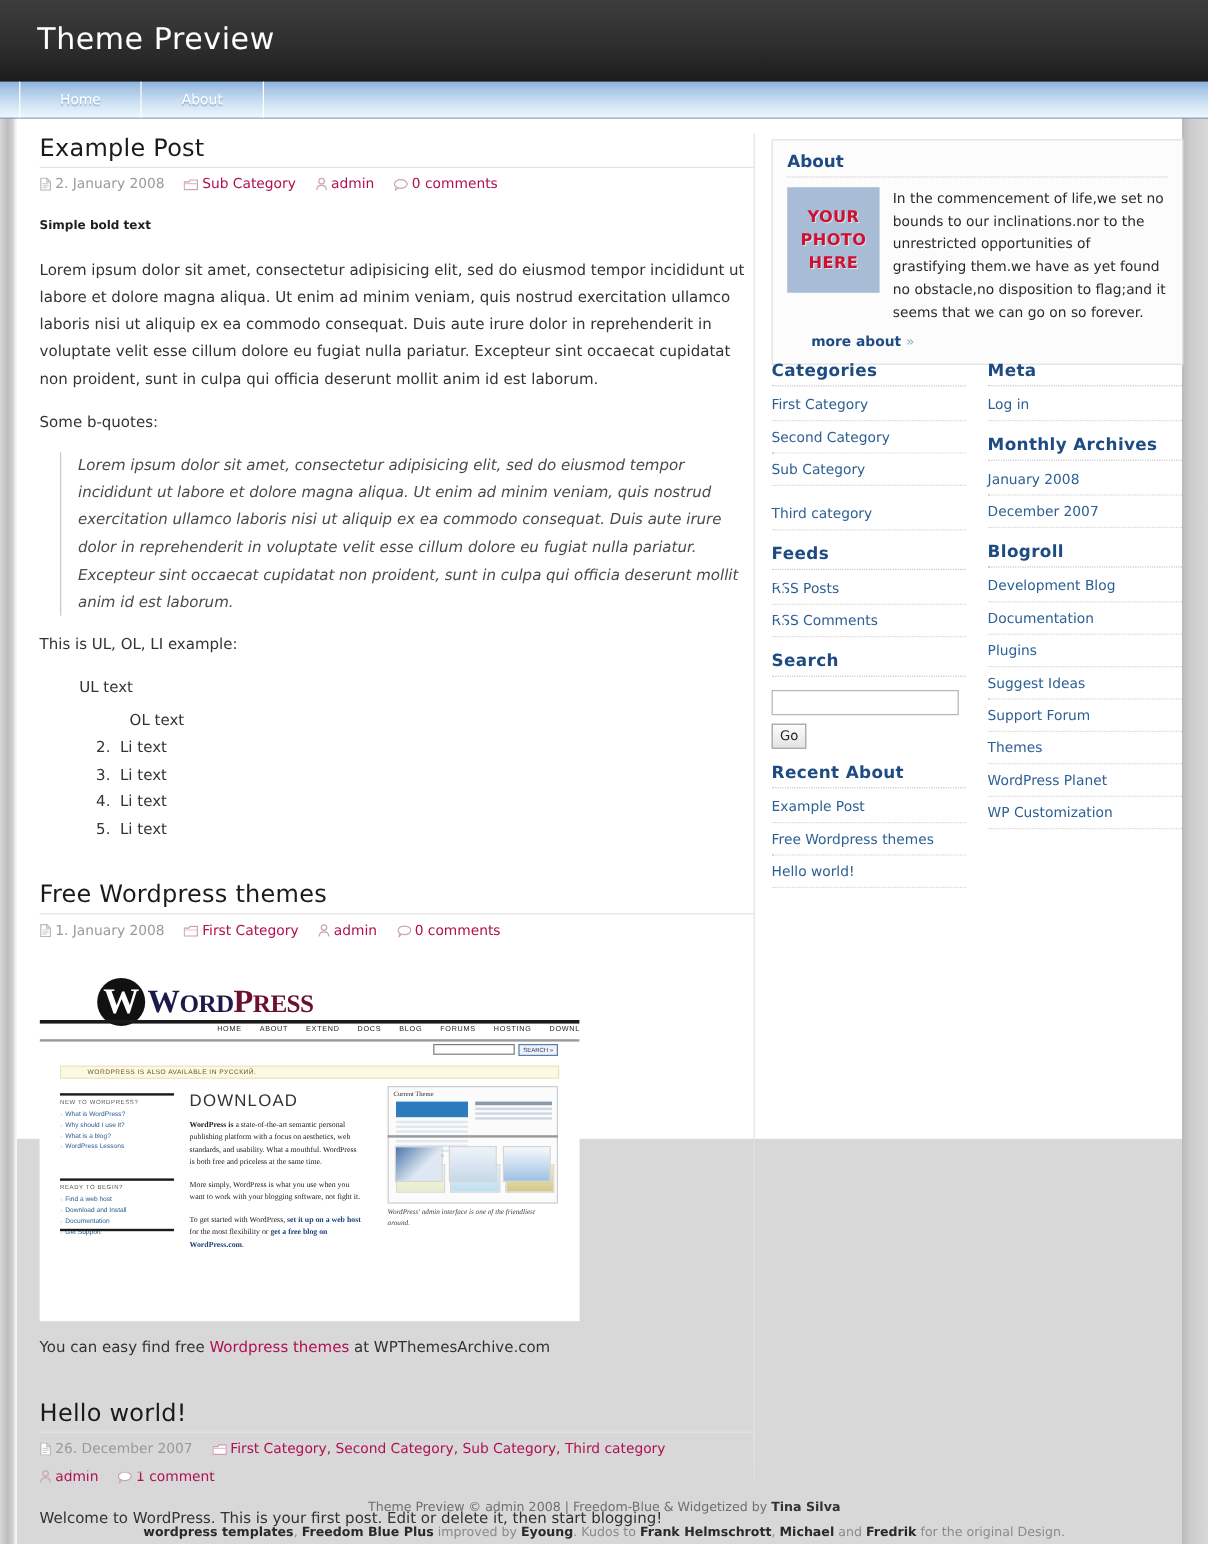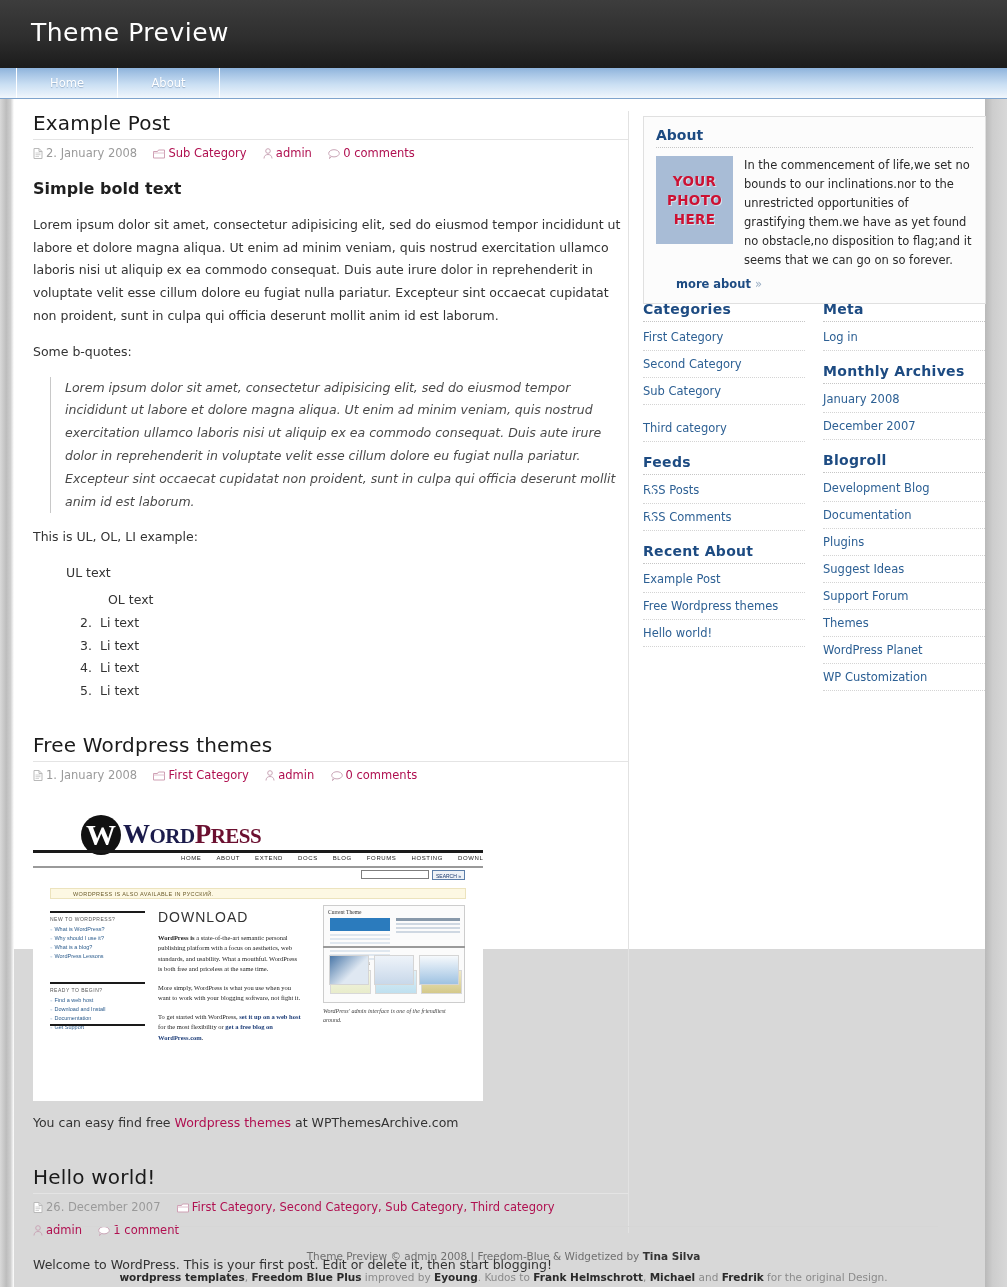--- a/index.html
+++ b/index.html
@@ -94,21 +94,21 @@
   }
   .post-meta .mi { display: inline; white-space: nowrap; }
   .post-meta .sep { display: inline-block; width: 9px; }
   .post-meta a { color: #b01050; text-decoration: none; }
   .icon-g {
     display: inline-block; vertical-align: -2px; margin-right: 3px;
   }
 
   .post-body { font-size: 12.5px; color: #333333; line-height: 22.8px; }
   .post-body p { margin: 13px 0; }
-  .post-body .lead-bold { font-weight: bold; font-size: 16px; color: #1f1f1f; margin: 9px 0 0 0; }
+  .post-body .lead-bold { font-weight: bold; font-size: 10px; color: #1f1f1f; margin: 9px 0 0 0; }
   .post-body blockquote {
     margin: 13px 0 13px 17px;
     padding: 0 0 0 14px;
     border-left: 1px solid #c8c8c8;
     font-style: italic;
     color: #4a4a4a;
     font-size: 12.5px;
     line-height: 22.8px;
   }
   .post-body ul { margin: 13px 0 0 0; padding-left: 33px; list-style: none; }
@@ -584,20 +584,28 @@
             <ul>
               <li class="feed-item">
                   <a href="#"><span class="rss-ico"></span><span>RSS Posts</span></a>
                 </li>
               <li class="feed-item">
                   <a href="#"><span class="rss-ico"></span><span>RSS Comments</span></a>
                 </li>
             </ul>
           </div>
 
+          <div class="widget">
+            <h3>Search</h3>
+            <div class="search-wrap">
+              <input class="search-input" type="text" placeholder="" style="">
+              <br>
+              <button class="go-btn">Go</button>
+            </div>
+          </div>
 
           <div class="widget">
             <h3>Recent About</h3>
             <ul>
               <li>
                   <a href="#">Example Post</a>
                 </li>
               <li>
                   <a href="#">Free Wordpress themes</a>
                 </li>

